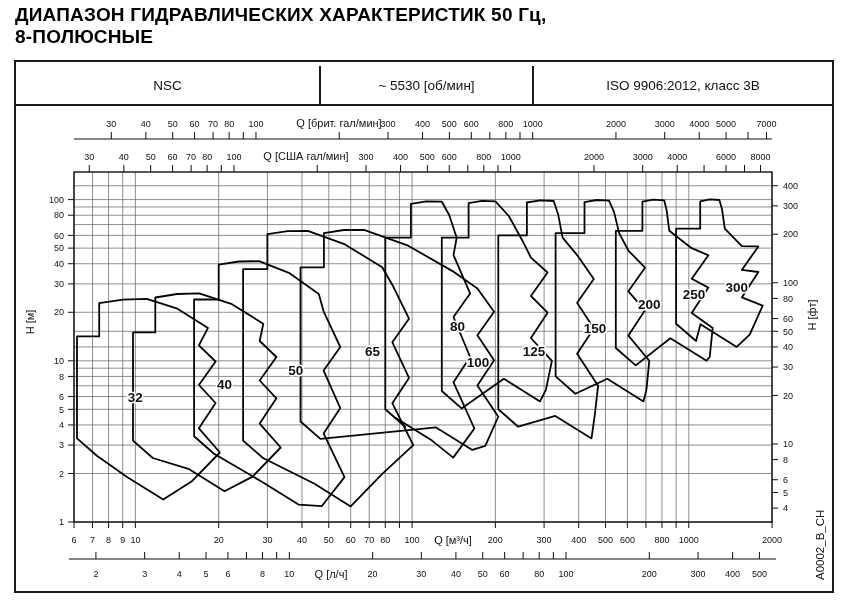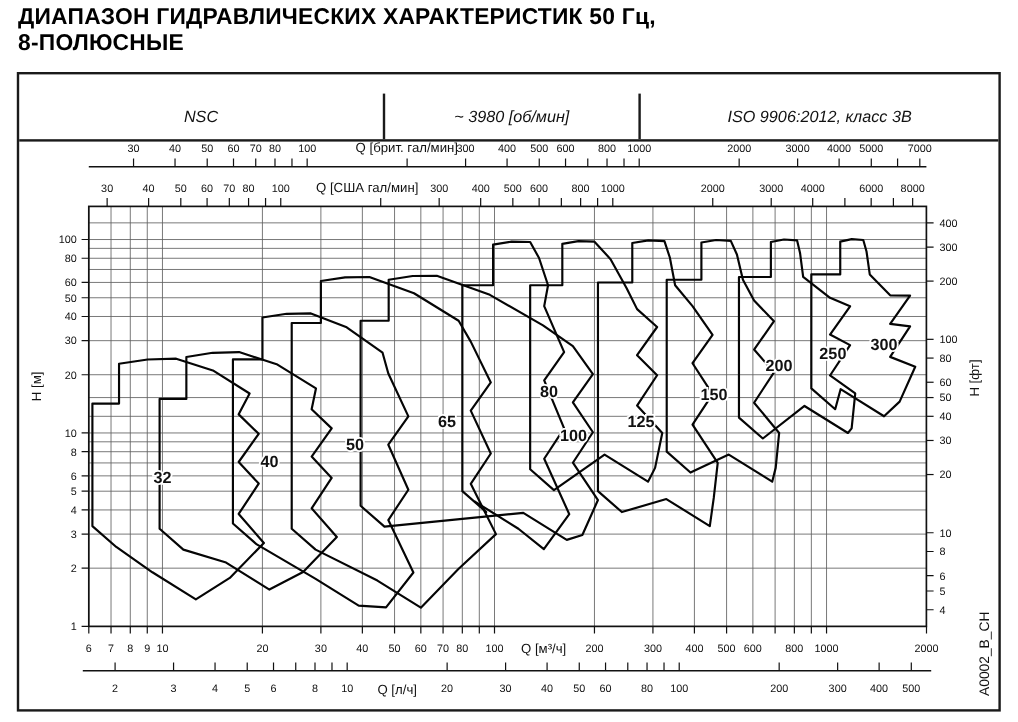--- a/index.html
+++ b/index.html
@@ -1,41 +1,41 @@
 <!DOCTYPE html>
 <html><head>
 <meta charset="utf-8">
 <style>
   html,body{margin:0;padding:0;background:#ffffff;}
   .screen{position:relative;width:848px;height:602px;background:#fff;overflow:hidden;
           font-family:"Liberation Sans", sans-serif;color:#000;}
   .doc-title{position:absolute;left:15px;top:4px;width:820px;
              font-size:19px;font-weight:bold;line-height:22px;letter-spacing:.2px;color:#000;}
   .frame{position:absolute;left:14px;top:60px;width:816px;height:529px;border:2px solid #1a1a1a;background:#fff;}
-  .hdr{position:absolute;left:0;top:16px;width:100%;height:38px;border-bottom:2px solid #1a1a1a;display:flex;font-style:italic;}
+  .hdr{position:absolute;left:0;top:4px;width:100%;height:38px;border-bottom:2px solid #1a1a1a;display:flex;}
   .hdr-cell{display:flex;align-items:center;justify-content:center;font-size:13.5px;color:#111;}
   .hdr-cell.c1{width:303px;border-right:2px solid #1a1a1a;}
   .hdr-cell.c2{width:211px;border-right:2px solid #1a1a1a;}
   .hdr-cell.c3{flex:1;}
   .chart-wrap{position:absolute;left:0;top:40px;width:814px;height:487px;}
   svg text{font-family:"Liberation Sans", sans-serif;}
 </style>
 </head>
 <body>
 
 <div class="screen">
   <div class="doc-title">
     <div>ДИАПАЗОН ГИДРАВЛИЧЕСКИХ ХАРАКТЕРИСТИК 50 Гц,</div>
     <div>8-ПОЛЮСНЫЕ</div>
   </div>
 
   <div class="frame">
     <div class="hdr">
       <div class="hdr-cell c1">NSC</div>
-      <div class="hdr-cell c2">~ 3980 [об/мин]</div>
+      <div class="hdr-cell c2">~ 5530 [об/мин]</div>
       <div class="hdr-cell c3">ISO 9906:2012, класс 3B</div>
     </div>
     <div class="chart-wrap">
       <svg width="814" height="487" viewBox="0 0 814 487">
           <line x1="58" y1="70" x2="58" y2="420" stroke="#5f5f5f" stroke-width="0.7"></line>
           <line x1="76.52417669079068" y1="70" x2="76.52417669079068" y2="420" stroke="#5f5f5f" stroke-width="0.7"></line>
           <line x1="92.57054841951658" y1="70" x2="92.57054841951658" y2="420" stroke="#5f5f5f" stroke-width="0.7"></line>
           <line x1="106.724451380707" y1="70" x2="106.724451380707" y2="420" stroke="#5f5f5f" stroke-width="0.7"></line>
           <line x1="119.38554901884581" y1="70" x2="119.38554901884581" y2="420" stroke="#5f5f5f" stroke-width="0.7"></line>
           <line x1="202.6805488190694" y1="70" x2="202.6805488190694" y2="420" stroke="#5f5f5f" stroke-width="0.7"></line>

